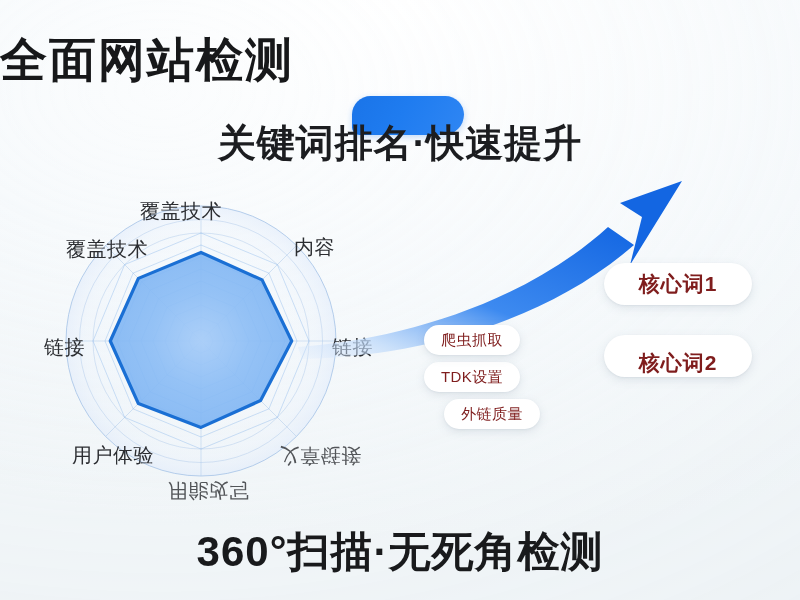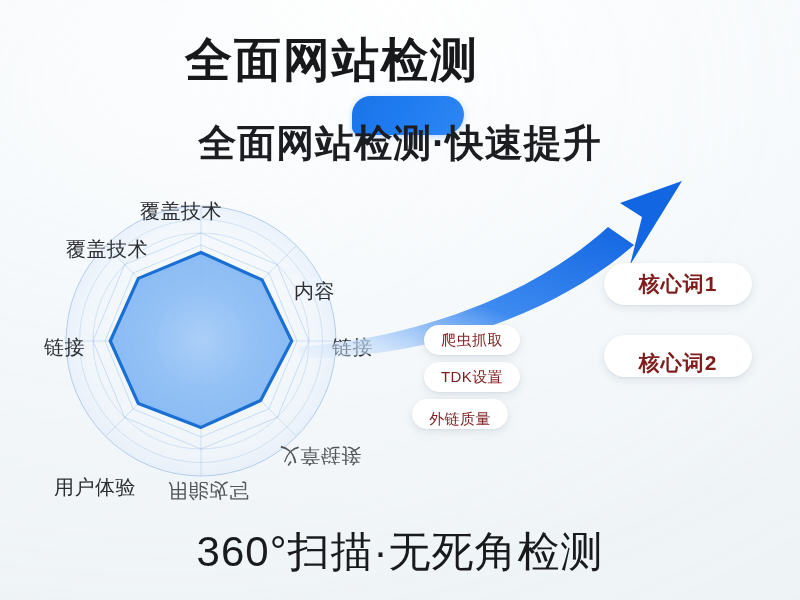--- a/index.html
+++ b/index.html
@@ -33,21 +33,20 @@
     mix-blend-mode: multiply;
     opacity: .55;
   }
 
   
   .title-wrap {
     position: absolute;
     top: 34px;
     left: 0;
     width: 664px;
-    text-align: center;
     z-index: 5;
   }
   .title-main {
     position: relative;
     display: inline-block;
     font-size: 47px;
     font-weight: bold;
     letter-spacing: 2px;
     color: #17181a;
     line-height: 1.12;
@@ -76,21 +75,21 @@
     color: #1c1d20;
     z-index: 5;
   }
   .title-bottom {
     position: absolute;
     top: 524px;
     left: 0;
     width: 800px;
     text-align: center;
     font-size: 42px;
-    font-weight: normal;
+    font-weight: bold;
     letter-spacing: 1px;
     color: #191a1c;
     z-index: 5;
   }
 
   
   #radar-block {
     position: absolute;
     left: 36px;
     top: 186px;
@@ -154,21 +153,21 @@
 </head>
 <body>
 
 <div id="poster">
 
   <div class="title-wrap">
     <div class="title-highlight"></div>
     <div class="title-main">全面网站检测</div>
   </div>
 
-  <div class="title-sub">全面网站检测·快速提升</div>
+  <div class="title-sub">关键词排名·快速提升</div>
 
   <div class="title-bottom">360°扫描·无死角检测</div>
 
   <div id="radar-block">
     <svg id="radar-svg" width="380" height="330" viewBox="0 0 380 330">
       <defs>
         <radialGradient id="radarFill" cx="50%" cy="50%" r="50%">
           <stop offset="0%" stop-color="#a8cdf8" stop-opacity="0.95"></stop>
           <stop offset="55%" stop-color="#8cbdf5" stop-opacity="0.92"></stop>
           <stop offset="100%" stop-color="#7fb5f3" stop-opacity="0.90"></stop>
@@ -205,29 +204,29 @@
           <path d="M 0.00 -96.00 L 67.88 -67.88 L 96.00 0.00 L 67.88 67.88 L 0.00 96.00 L -67.88 67.88 L -96.00 0.00 L -67.88 -67.88 Z" fill="none" stroke="#6fa6e6" stroke-width="0.65" stroke-opacity="0.5"></path>
           <path d="M 0.00 -108.00 L 76.37 -76.37 L 108.00 0.00 L 76.37 76.37 L 0.00 108.00 L -76.37 76.37 L -108.00 0.00 L -76.37 -76.37 Z" fill="none" stroke="#6fa6e6" stroke-width="0.65" stroke-opacity="0.5"></path>
         </g>
       <g id="radar-series" transform="translate(165,155)">
           <path d="M 0.00 -88.56 L 61.09 -61.09 L 90.72 0.00 L 59.57 59.57 L 0.00 86.40 L -62.62 62.62 L -90.72 0.00 L -62.62 -62.62 Z" fill="url(#radarFill)" stroke="#1a6fd4" stroke-width="3.2" stroke-linejoin="round"></path>
         </g>
     </svg>
 
     <div class="radar-label" style="left:104px; top:12px;">覆盖技术</div>
 
-    <div class="radar-label" style="left:258px; top:48px;margin-top:44px;">内容</div>
+    <div class="radar-label" style="left:258px; top:48px;">内容</div>
 
     <div class="radar-label" style="left:296px; top:148px;">链接</div>
 
     <div class="radar-label garbled" style="left:244px; top:256px;">义章链接</div>
 
     <div class="radar-label garbled" style="left:132px; top:291px;">用能改写</div>
 
-    <div class="radar-label" style="left:18px; top:256px;margin-top:32px;">用户体验</div>
+    <div class="radar-label" style="left:36px; top:256px;">用户体验</div>
 
     <div class="radar-label" style="left:8px; top:148px;">链接</div>
 
     <div class="radar-label" style="left:30px; top:50px;">覆盖技术</div>
   </div>
 
   <div id="arrow-layer">
     <svg width="430" height="200" viewBox="0 0 430 200">
       <defs>
         <linearGradient id="arrowGrad" x1="0%" y1="100%" x2="100%" y2="0%">
@@ -246,21 +245,21 @@
       <path d="M 392 6 L 330 28 L 352 42 L 340 90 Z" fill="#1366e2"></path>
     </svg>
   </div>
 
   <div class="pill pill-small" style="left:424px; top:362px;">
     <span>TDK设置</span>
   </div>
   <div class="pill pill-small" style="left:424px; top:325px;">
     <span>爬虫抓取</span>
   </div>
-  <div class="pill pill-small" style="left:412px; top:399px;align-items:flex-end;">
+  <div class="pill pill-small" style="left:444px; top:399px;">
     <span>外链质量</span>
   </div>
 
   <div class="pill pill-large" style="left:604px; top:263px;">
     <span>核心词1</span>
   </div>
   <div class="pill pill-large" style="left:604px; top:335px;align-items:flex-end;">
     <span>核心词2</span>
   </div>
 

